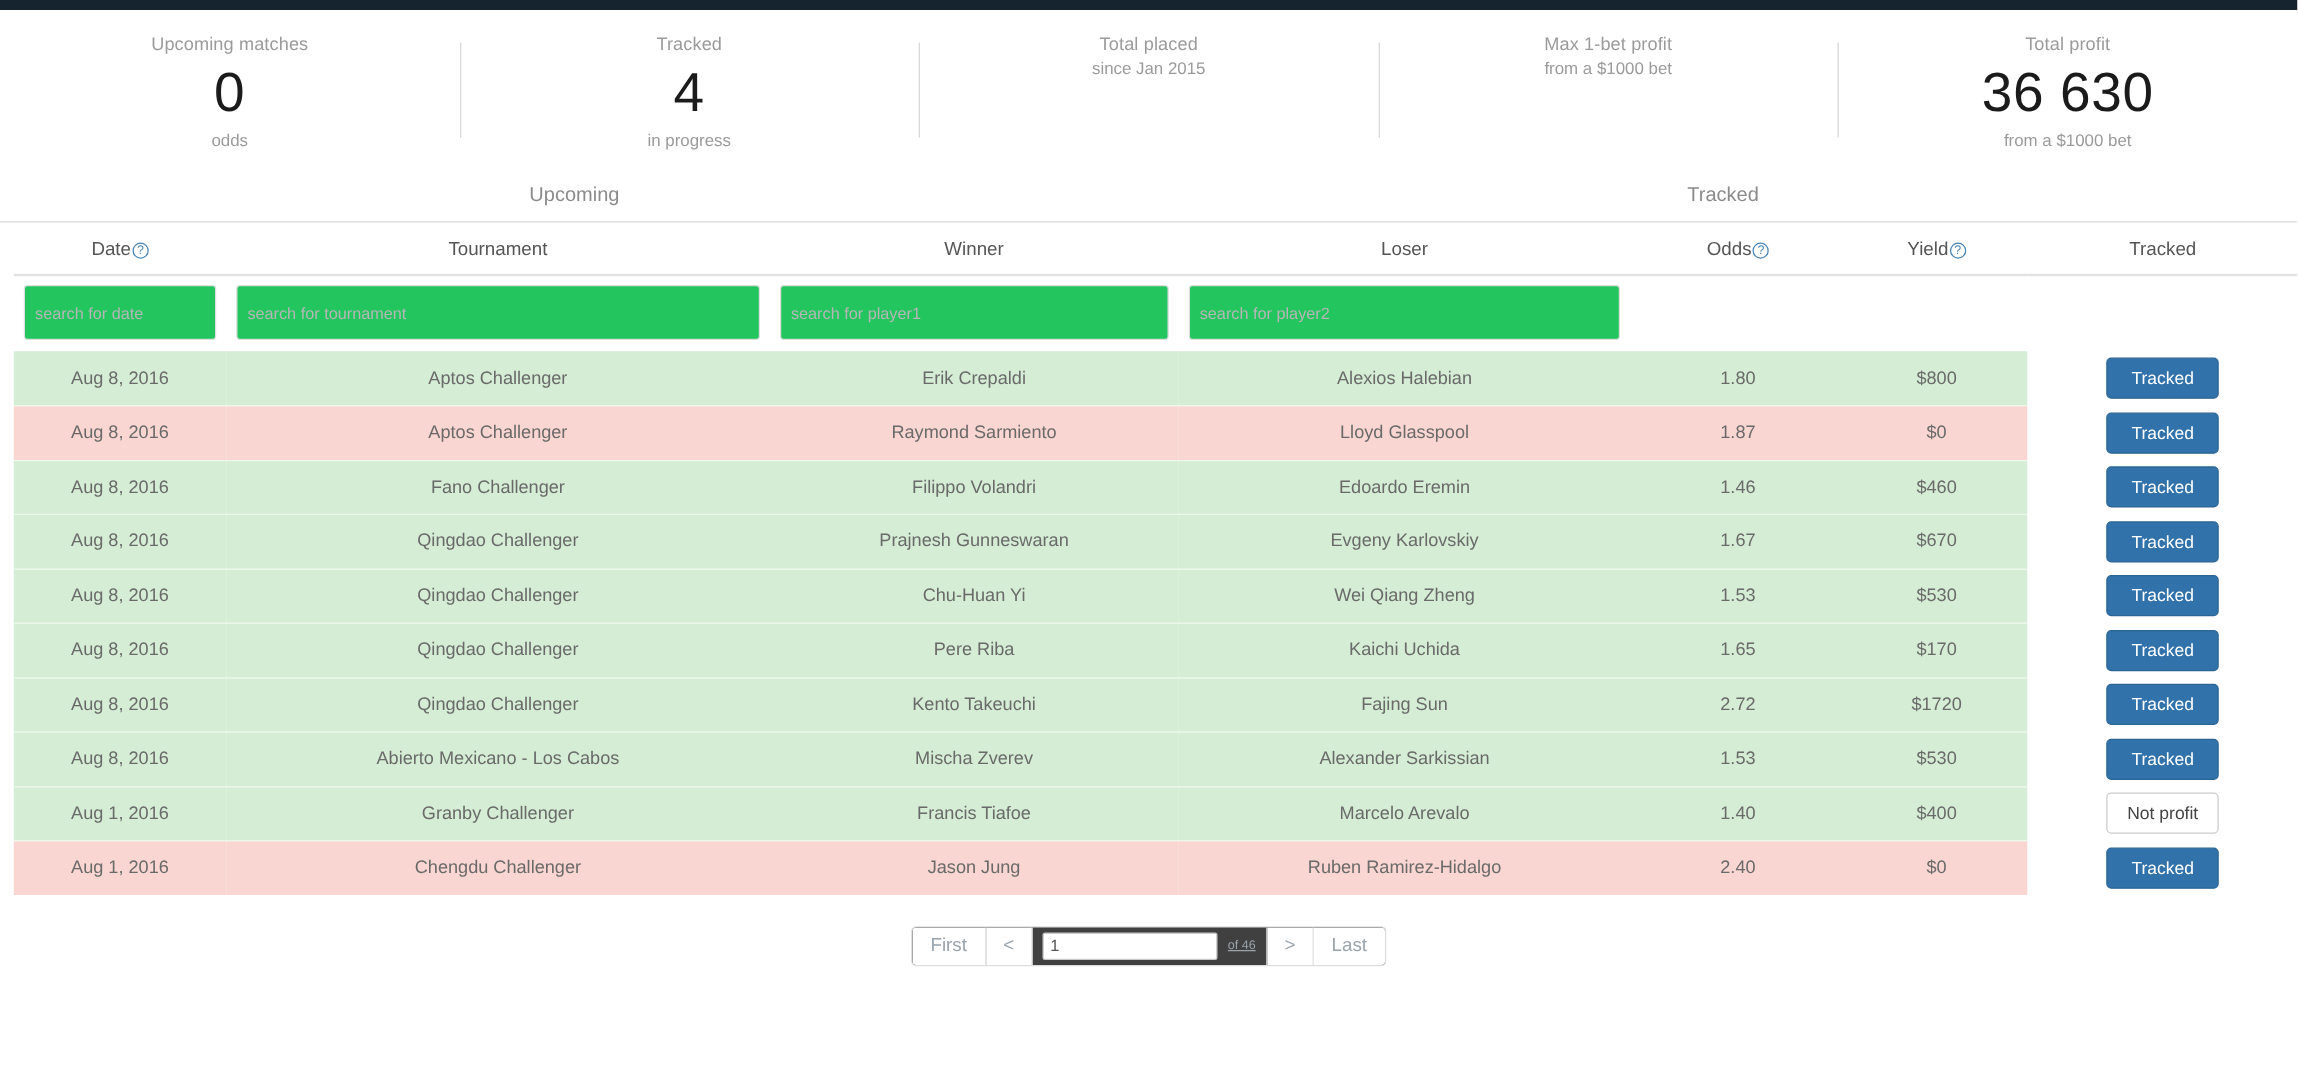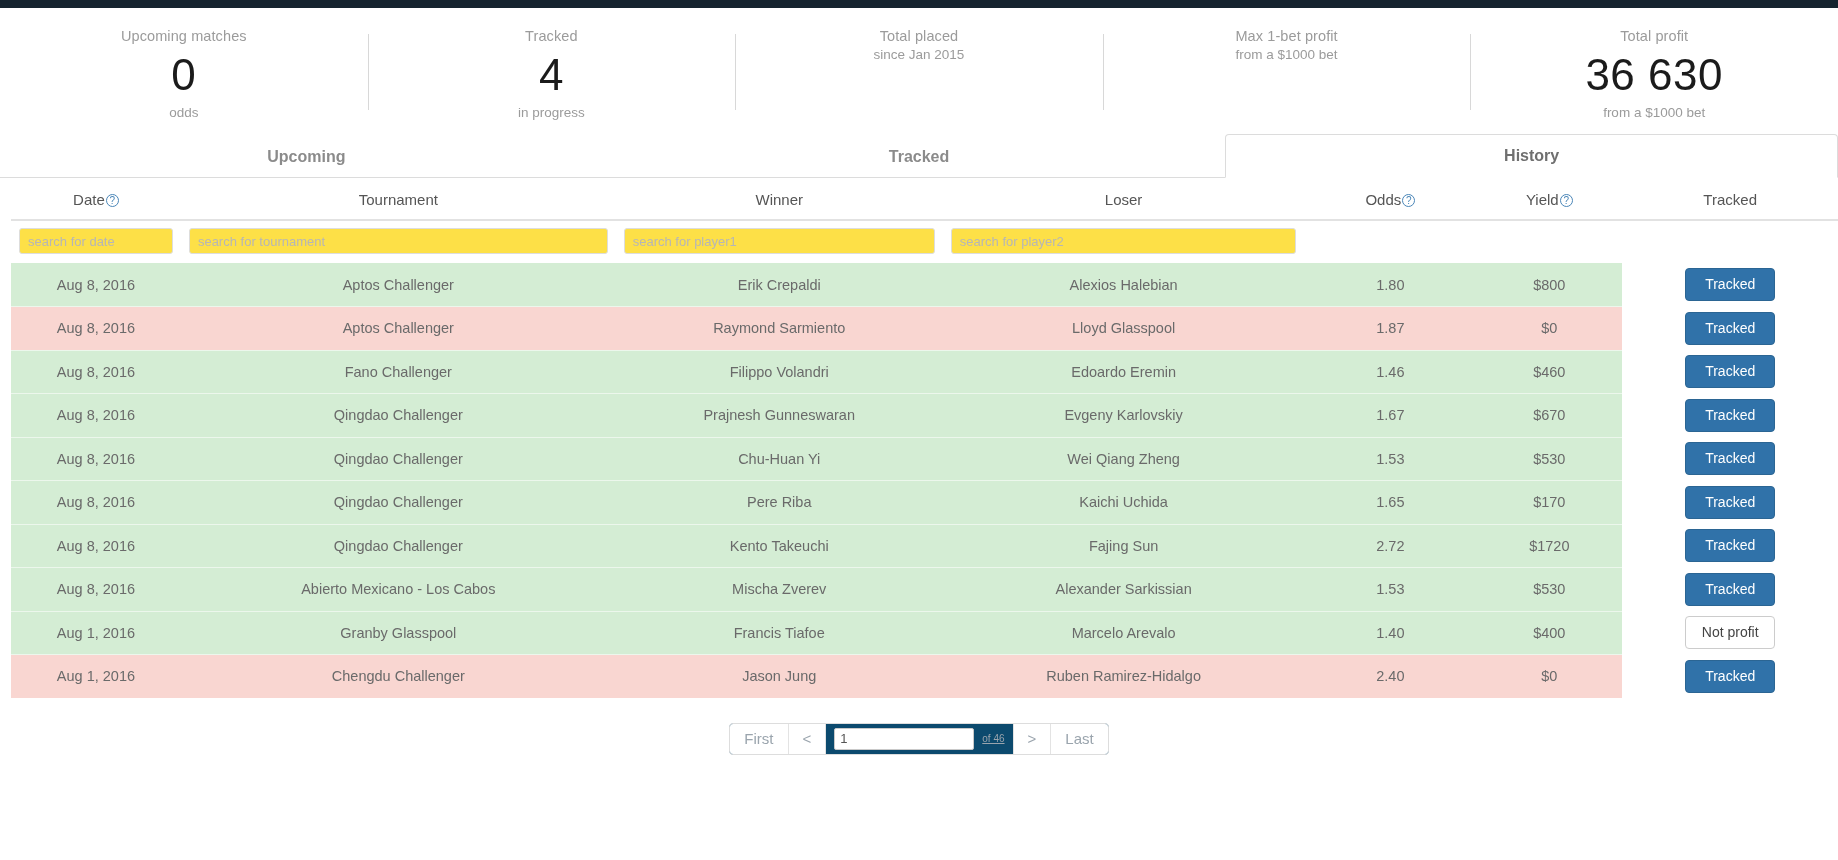--- a/index.html
+++ b/index.html
@@ -65,21 +65,21 @@
     background: #ffffff;
     position: relative;
   }
   .tab {
     flex: 1 1 0;
     display: flex;
     align-items: center;
     justify-content: center;
     font-size: 16px;
     color: #8b8b8b;
-    font-weight: 700;
+    font-weight: 400;
     cursor: pointer;
     background: transparent;
     border: 1px solid transparent;
     border-bottom: none;
     height: 44px;
   }
   .tab.active {
     color: #6f6f6f;
     background: #ffffff;
     border: 1px solid #dcdcdc;
@@ -119,28 +119,28 @@
     margin-left: 1px;
     cursor: pointer;
   }
   .filter-row td {
     background: #ffffff;
     padding: 7px 8px 9px 8px;
     border-bottom: none;
   }
   .filter-row input {
     width: 100%;
-    height: 26px;
+    height: 44px;
     border: 1px solid #dddddd;
     border-radius: 3px;
     padding: 0 8px;
     font-size: 13px;
     color: #555;
     font-family: "Liberation Sans", sans-serif;
-    background: #fde047;
+    background: #22c55e;
     outline: none;
   }
   .filter-row input::placeholder { color: #b6b6b6; }
   .filter-row td.nofilter { background: #ffffff; }
 
   tr.data-row td {
     font-size: 14.5px;
     color: #6a6a6a;
     text-align: center;
     padding: 0 6px;
@@ -180,21 +180,21 @@
     padding-top: 24px;
     background: #ffffff;
   }
   .pager {
     display: inline-flex;
     align-items: stretch;
     border: 1px solid #dddddd;
     border-radius: 4px;
     overflow: hidden;
     height: 32px;
-    background: #0c4a6e;
+    background: #404040;
   }
   .pager .pg-btn {
     display: flex; align-items: center; justify-content: center;
     padding: 0 14px;
     font-size: 15px;
     color: #9aa4ad;
     cursor: pointer;
     border-right: 1px solid #e3e3e3;
     background: #fff;
     white-space: nowrap;
@@ -251,21 +251,20 @@
     <div class="stat">
       <div class="stat-label">Total profit</div>
       <div class="stat-value">36 630</div>
       <div class="stat-sub">from a $1000 bet</div>
     </div>
   </div>
 
 <div class="tabs" id="tabs-bar">
     <div class="tab">Upcoming</div>
     <div class="tab">Tracked</div>
-    <div class="tab active">History</div>
   </div>
 
 <div class="table-wrap">
   <table class="grid">
     <colgroup>
       <col style="width:9.3%">
       <col style="width:23.8%">
       <col style="width:17.9%">
       <col style="width:19.8%">
       <col style="width:9.4%">
@@ -362,21 +361,21 @@
           <td>Aug 8, 2016</td>
           <td>Abierto Mexicano - Los Cabos</td>
           <td>Mischa Zverev</td>
           <td>Alexander Sarkissian</td>
           <td>1.53</td>
           <td>$530</td>
           <td class="col-tracked"><div class="btn btn-tracked">Tracked</div></td>
         </tr>
         <tr class="data-row win">
           <td>Aug 1, 2016</td>
-          <td>Granby Glasspool</td>
+          <td>Granby Challenger</td>
           <td>Francis Tiafoe</td>
           <td>Marcelo Arevalo</td>
           <td>1.40</td>
           <td>$400</td>
           <td class="col-tracked"><div class="btn btn-nottracked">Not profit</div></td>
         </tr>
         <tr class="data-row loss">
           <td>Aug 1, 2016</td>
           <td>Chengdu Challenger</td>
           <td>Jason Jung</td>

